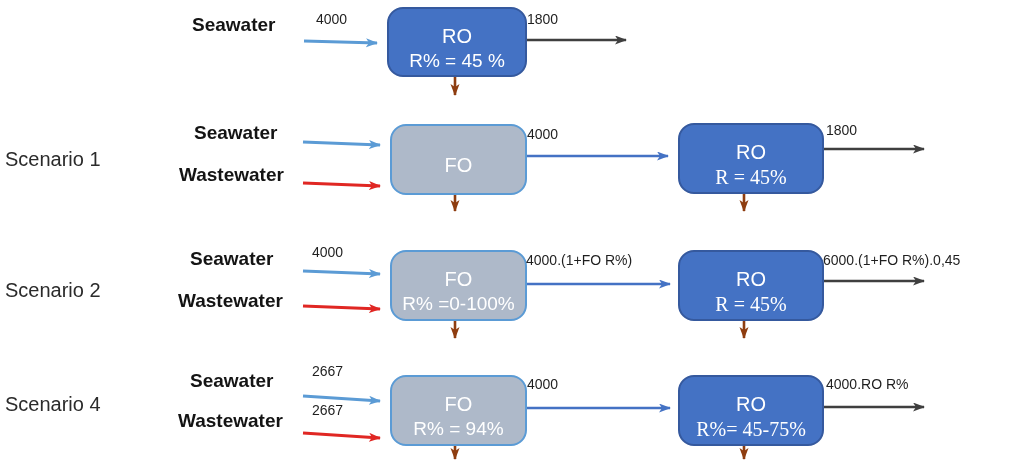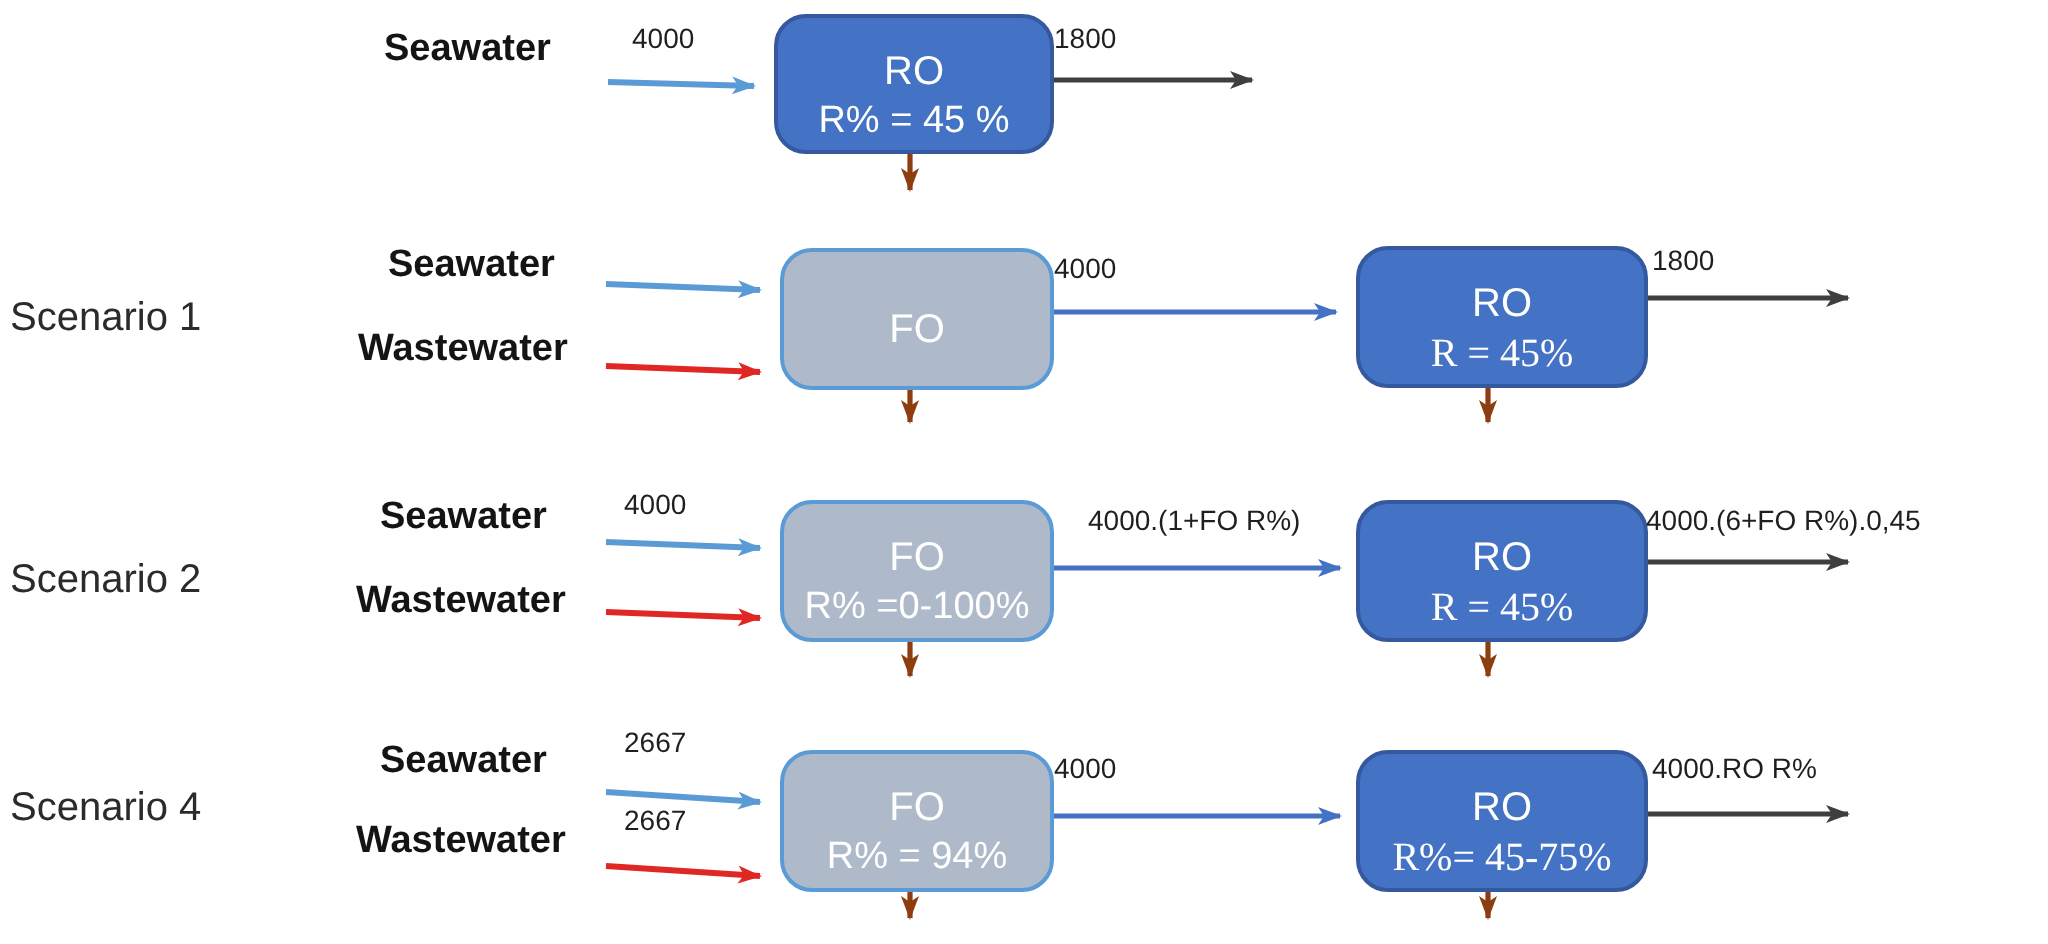--- a/index.html
+++ b/index.html
@@ -110,26 +110,26 @@
   <div class="abs flow-label" style="left:826px;top:122px">1800</div>
 
   <div class="abs scenario-label" style="left:5px;top:279px">Scenario 2</div>
   <div class="abs stream-label" style="left:190px;top:248px">Seawater</div>
   <div class="abs flow-label" style="left:312px;top:244px">4000</div>
   <div class="abs stream-label" style="left:178px;top:290px">Wastewater</div>
   <div class="box fo" style="left:390px;top:250px;width:133px;height:67px">
     <div class="box-title">FO</div>
     <div class="box-sub">R% =0-100%</div>
   </div>
-  <div class="abs flow-label" style="left:544px;top:252px">4000.(1+FO R%)</div>
+  <div class="abs flow-label" style="left:526px;top:252px">4000.(1+FO R%)</div>
   <div class="box ro" style="left:678px;top:250px;width:142px;height:67px">
     <div class="box-title">RO</div>
     <div class="box-sub serif">R = 45%</div>
   </div>
-  <div class="abs flow-label" style="left:823px;top:252px">4000.(6+FO R%).0,45</div>
+  <div class="abs flow-label" style="left:823px;top:252px">6000.(1+FO R%).0,45</div>
 
   <div class="abs scenario-label" style="left:5px;top:393px">Scenario 4</div>
   <div class="abs stream-label" style="left:190px;top:370px">Seawater</div>
   <div class="abs flow-label" style="left:312px;top:363px">2667</div>
   <div class="abs stream-label" style="left:178px;top:410px">Wastewater</div>
   <div class="abs flow-label" style="left:312px;top:402px">2667</div>
   <div class="box fo" style="left:390px;top:375px;width:133px;height:67px">
     <div class="box-title">FO</div>
     <div class="box-sub">R% = 94%</div>
   </div>

